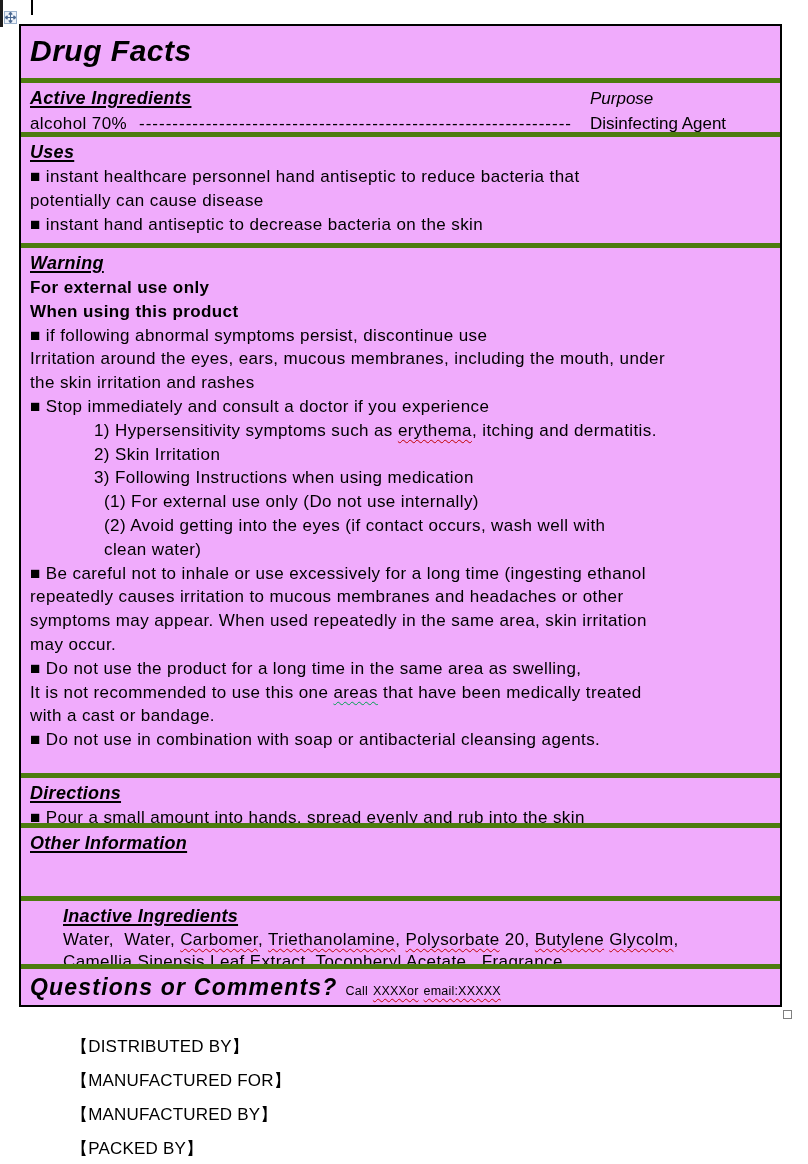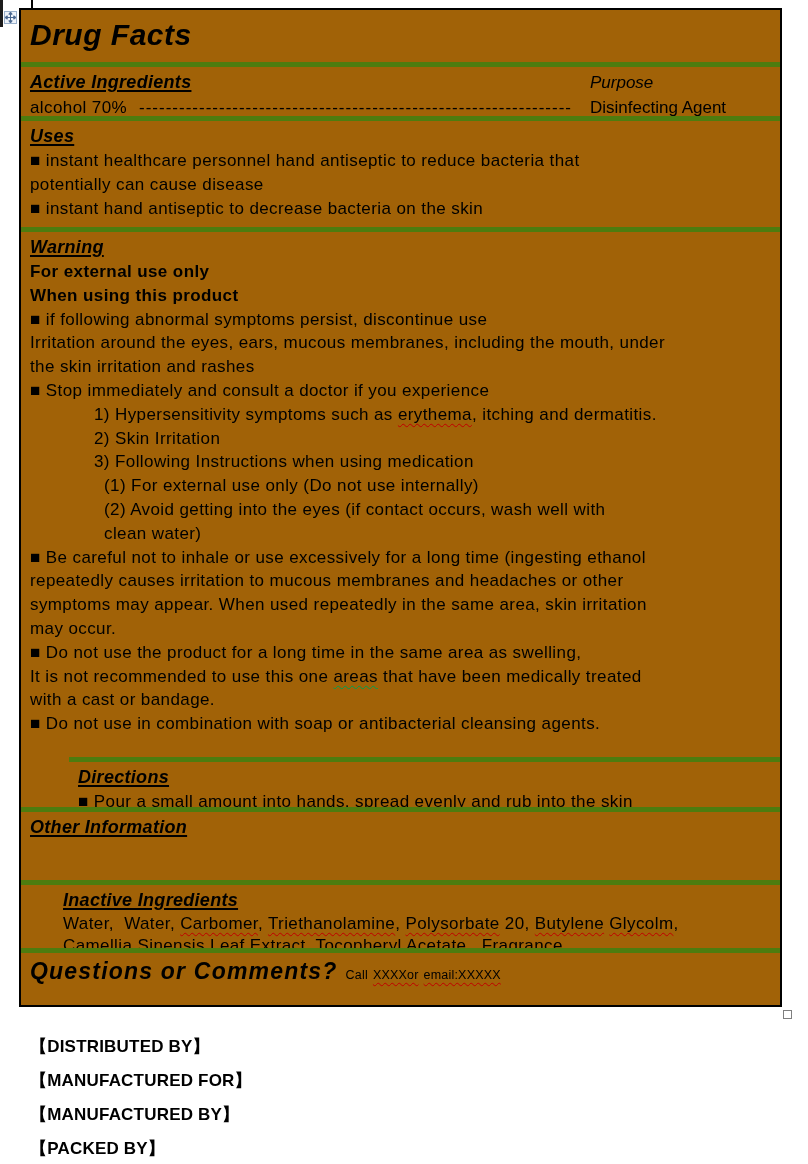--- a/index.html
+++ b/index.html
@@ -9,33 +9,33 @@
     position:relative;overflow:hidden;
   }
   .edge-artifact{position:absolute;left:0;top:0;width:3px;height:27px;background:#1c1c1c;}
   .cursor{position:absolute;left:31px;top:0;width:2px;height:15px;background:#000;}
   .move-handle{
     position:absolute;left:4px;top:11px;width:13px;height:13px;
     background:#eef3fa;border:1px solid #9ab1cc;box-sizing:border-box;
     display:flex;align-items:center;justify-content:center;
   }
   .facts-table{
-    position:absolute;left:19px;top:8px;width:763px;
-    border:2px solid #000;background:#a16207;box-sizing:border-box;
+    position:absolute;left:19px;top:24px;width:763px;
+    border:2px solid #000;background:#f0abfc;box-sizing:border-box;
   }
   .row{border-top:5px solid #4d7c0f;padding:2px 8px 0 9px;box-sizing:border-box;overflow:hidden;position:relative;}
   .row:first-child{border-top:none;}
   .r-title{height:52px;}
   .r-active{height:54px;}
   .r-uses{height:111px;}
   .r-warning{height:530px;}
-  .r-directions{height:50px;margin-left:48px;}
+  .r-directions{height:50px;}
   .r-other{height:73px;}
   .r-inactive{height:68px;padding-left:42px;}
-  .r-questions{height:57px;}
+  .r-questions{height:41px;}
 
   .title{
     font-size:30px;font-weight:bold;font-style:italic;
     line-height:46px;letter-spacing:.5px;
   }
   .hd{
     display:inline-block;font-size:18px;font-weight:bold;font-style:italic;
     text-decoration:underline;text-decoration-thickness:1.5px;text-underline-offset:2px;
     line-height:26px;letter-spacing:.3px;
   }
@@ -71,21 +71,21 @@
 
   .q-hd{
     font-size:23px;font-weight:bold;font-style:italic;
     letter-spacing:1.2px;line-height:32px;
   }
   .contact{font-size:12.5px;margin-left:8px;letter-spacing:.2px;}
   .gap-r{margin-right:5px;}
 
   .footer{position:absolute;left:30px;top:1030px;}
   .footer .line{
-    font-size:17px;font-weight:bold;line-height:34px;letter-spacing:.2px;
+    font-size:17px;font-weight:normal;line-height:34px;letter-spacing:.2px;margin-left:41px;
   }
 
   .resize-handle{
     position:absolute;left:783px;top:1010px;width:7px;height:7px;
     background:#fff;border:1px solid #7f7f7f;box-sizing:content-box;
   }
 </style>
 </head>
 <body>
 

